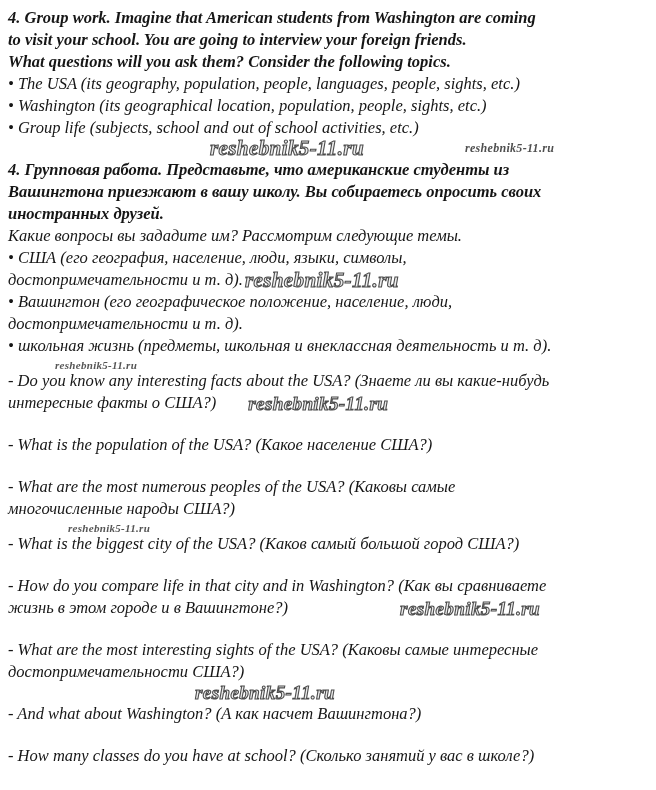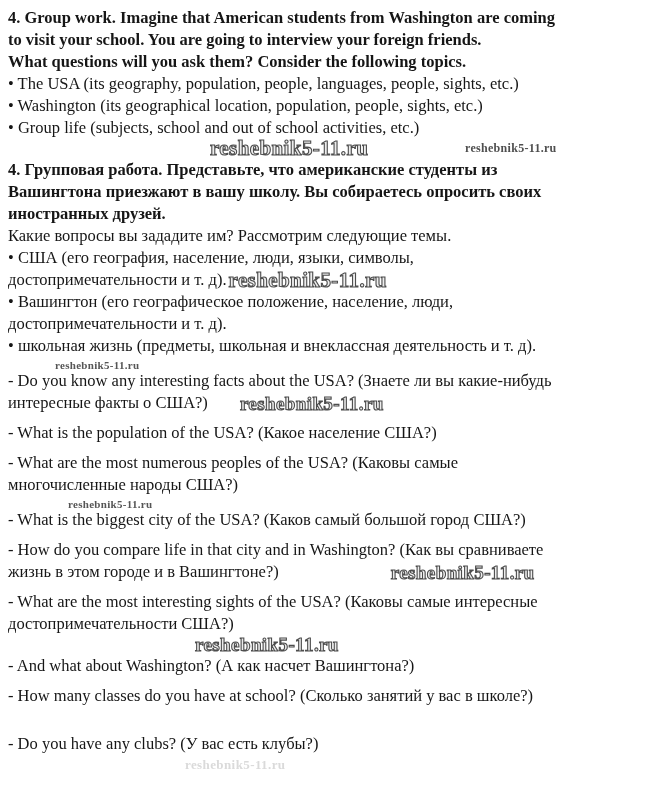--- a/index.html
+++ b/index.html
@@ -6,20 +6,21 @@
   #page{
     position:relative;
     width:656px;height:790px;
     overflow:hidden;
     background:#ffffff;
     font-family:"Liberation Serif","DejaVu Serif",serif;
     font-size:16.5px;
     color:#161616;
     box-sizing:border-box;
     padding:7px 8px 8px 8px;
+    font-style:italic;
   }
   .line{
     white-space:nowrap;
     line-height:22px;
     height:22px;
   }
   .b{font-weight:bold;}
   
   .wm{
     font-family:"Liberation Serif","DejaVu Serif",serif;
@@ -52,21 +53,21 @@
     white-space:nowrap;
   }
   .wm-toprow{position:relative;height:20px;}
   .wm-toprow .wm-big{position:absolute;left:202px;top:-3px;}
   .wm-toprow .wm-topright{position:absolute;left:457px;top:2px;font-size:12px;color:#4f4f4f;}
   .wm-line-small{height:13px;line-height:13px;}
   .indent55{margin-left:47px;}
   .indent68{margin-left:60px;}
   .wm-centerline{height:20px;line-height:20px;margin-left:187px;}
   .wm-bottomline{height:16px;line-height:14px;margin-left:177px;margin-top:2px;}
-  .gap10{margin-top:8px;}
+  .gap10{margin-top:20px;}
   .gap12{margin-top:26px;}
   .wm-after-bullet{margin-left:2px;vertical-align:-2px;}
   .wm-after-q1{margin-left:32px;vertical-align:-2px;}
   .wm-after-q5{margin-left:112px;vertical-align:-2px;}
 </style>
 </head>
 <body>
 
 <div id="page">
 

